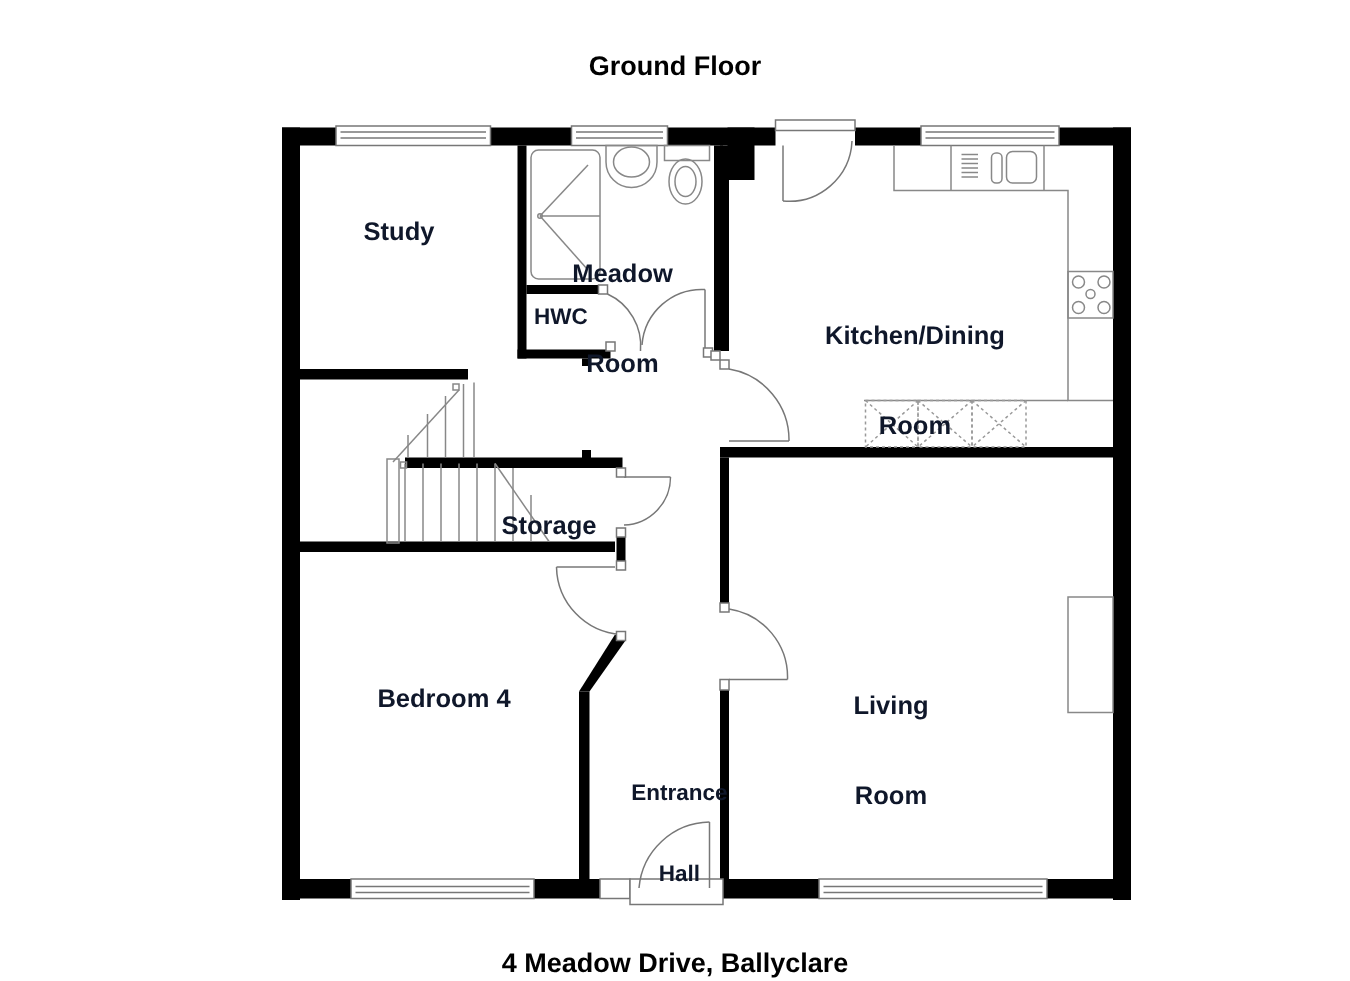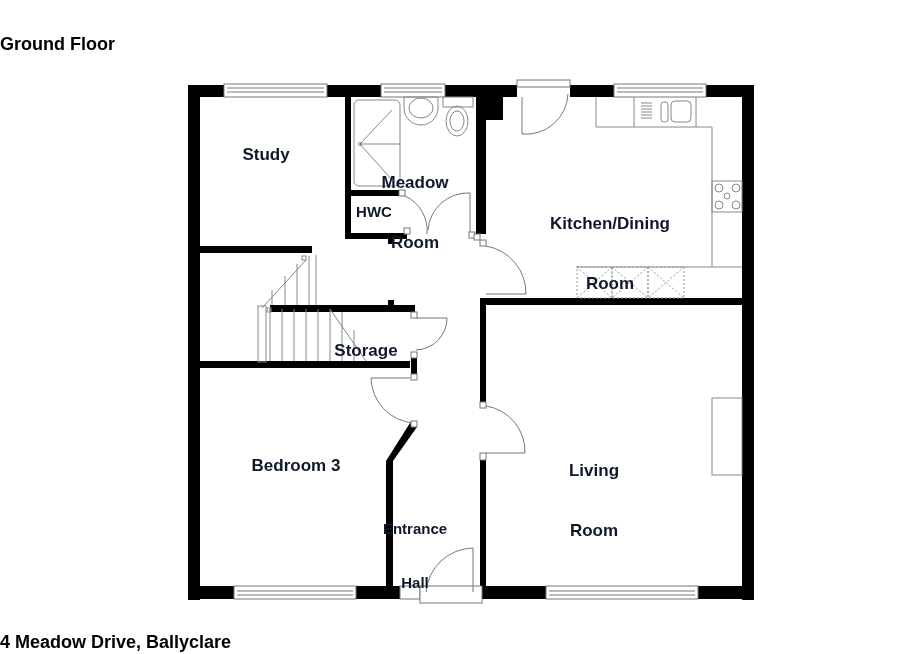--- a/index.html
+++ b/index.html
@@ -1,18 +1,18 @@
 <!DOCTYPE html>
 <html><head>
 <meta charset="utf-8">
 <style>
   html, body { margin: 0; padding: 0; background: #ffffff; }
   body { width: 900px; height: 654px; position: relative; overflow: hidden;
          font-family: "Liberation Sans", sans-serif; }
-  .title { position: absolute; left: 0; width: 900px; 
+  .title { position: absolute; left: 0; width: 900px; text-align: center;
            font-weight: bold; font-size: 18px; color: #000; }
   #floor-title { top: 34px; }
   #address { top: 632px; }
   svg#plan { position: absolute; left: 0; top: 0; }
   .lbl { position: absolute; font-weight: bold; font-size: 17px; color: #0f172a;
          text-align: center; line-height: 20px; white-space: pre; }
   .lbl.small { font-size: 15px; line-height: 18px; text-align: center; }
 </style>
 </head>
 <body>
@@ -227,20 +227,20 @@
   <div>Room</div>
 </div>
 
 <div class="lbl" style="left:326px; top:320px; width:80px;margin-top:21px;">Storage</div>
 
 <div class="lbl" style="left:549px; top:421px; width:90px;text-align:center;">
   <div>Living</div>
   <div>Room</div>
 </div>
 
-<div class="lbl" style="left:236px; top:456px; width:120px;">Bedroom 3</div>
-
-<div class="lbl small" style="left:372px; top:484px; width:86px;">
+<div class="lbl" style="left:236px; top:456px; width:120px;">Bedroom 4</div>
+
+<div class="lbl small" style="left:410px; top:484px; width:86px;">
   <div>Entrance</div>
   <div>Hall</div>
 </div>
 
 <div class="title" id="address">4 Meadow Drive, Ballyclare</div>
 
 </body></html>

